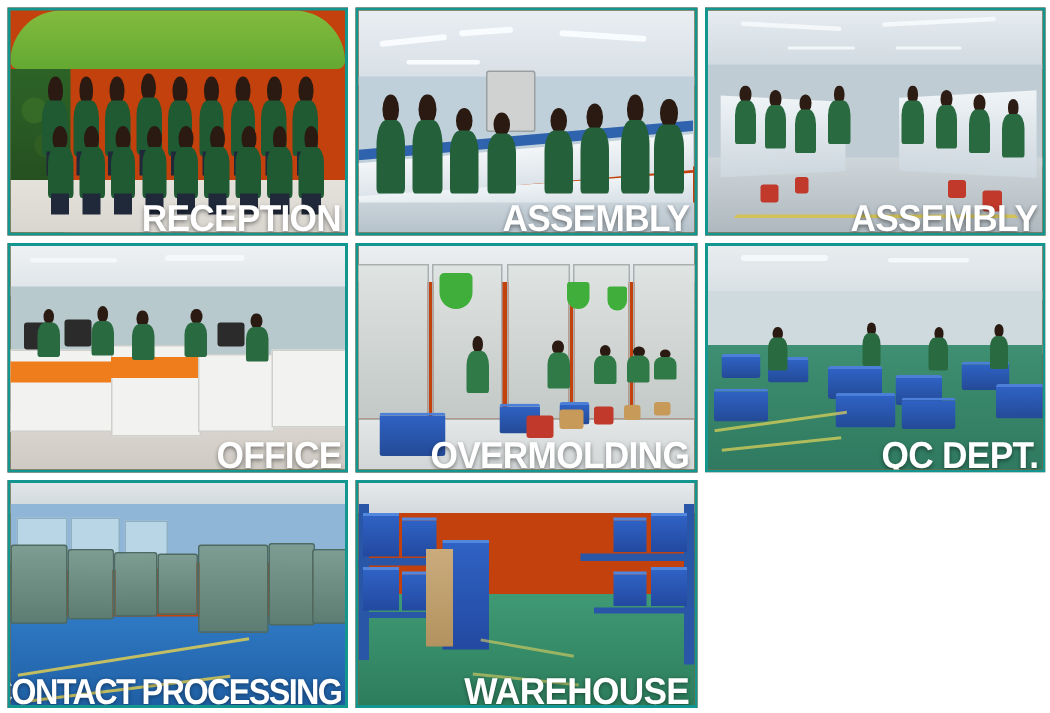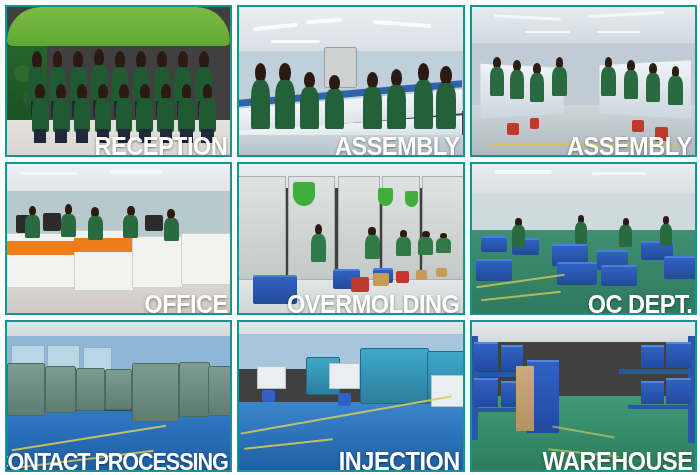--- a/index.html
+++ b/index.html
@@ -14,21 +14,21 @@
     grid-template-columns:1fr 1fr 1fr;
     grid-template-rows:1fr 1fr 1fr;
     gap:5px;
     padding:5px 3px 3px 5px;
     background:#ffffff;
   }
   .cell{
     position:relative;
     overflow:hidden;
     border:2px solid #13968f;
-    background:#404040;
+    background:#c2410c;
     box-sizing:border-box;
     text-decoration:underline;
   }
   .photo{
     position:absolute;inset:0;
     overflow:hidden;
   }
   .label{
     position:absolute;
     right:3px;
@@ -512,38 +512,20 @@
       <div class="mach" style="left:44%;top:32%;width:11%;height:26%;"></div>
       <div class="mach" style="left:56%;top:28%;width:20%;height:38%;"></div>
       <div class="mach" style="left:77%;top:27%;width:13%;height:36%;"></div>
       <div class="mach" style="left:90%;top:30%;width:12%;height:32%;"></div>
       <div class="yl" style="left:2%;top:78%;width:70%;transform:rotate(-9deg);"></div>
       <div class="yl" style="left:6%;top:92%;width:60%;transform:rotate(-7deg);"></div>
     </div>
     <div class="label long">CONTACT PROCESSING</div>
   </div>
 
-  <div class="cell c8">
-    <div class="photo">
-      <div class="ceil"></div>
-      <div class="wall"></div>
-      <div class="floor"></div>
-      <div class="mach" style="position:absolute;left:54%;top:18%;width:30%;height:36%;"></div>
-      <div class="mach" style="position:absolute;left:84%;top:20%;width:18%;height:34%;"></div>
-      <div class="mach" style="position:absolute;left:30%;top:24%;width:14%;height:24%;"></div>
-      <div class="desk" style="left:8%;top:30%;width:12%;height:14%;"></div>
-      <div class="desk" style="left:40%;top:28%;width:13%;height:16%;"></div>
-      <div class="desk" style="left:86%;top:36%;width:14%;height:20%;"></div>
-      <div class="stool" style="left:44%;top:48%;width:6%;height:9%;"></div>
-      <div class="stool" style="left:10%;top:46%;width:6%;height:8%;"></div>
-      <div class="yl" style="left:0%;top:62%;width:96%;transform:rotate(-10deg);"></div>
-      <div class="yl" style="left:2%;top:82%;width:40%;transform:rotate(-6deg);"></div>
-    </div>
-    <div class="label">INJECTION</div>
-  </div>
 
   <div class="cell c9">
     <div class="photo">
       <div class="ceil"></div>
       <div class="floor"></div>
       <div class="rack" style="left:0%;top:10%;width:3%;height:70%;"></div>
       <div class="rack" style="left:0%;top:34%;width:34%;height:3%;"></div>
       <div class="rack" style="left:0%;top:58%;width:30%;height:3%;"></div>
       <div class="rack" style="right:0%;top:10%;width:3%;height:72%;"></div>
       <div class="rack" style="right:0%;top:32%;width:34%;height:3%;"></div>

